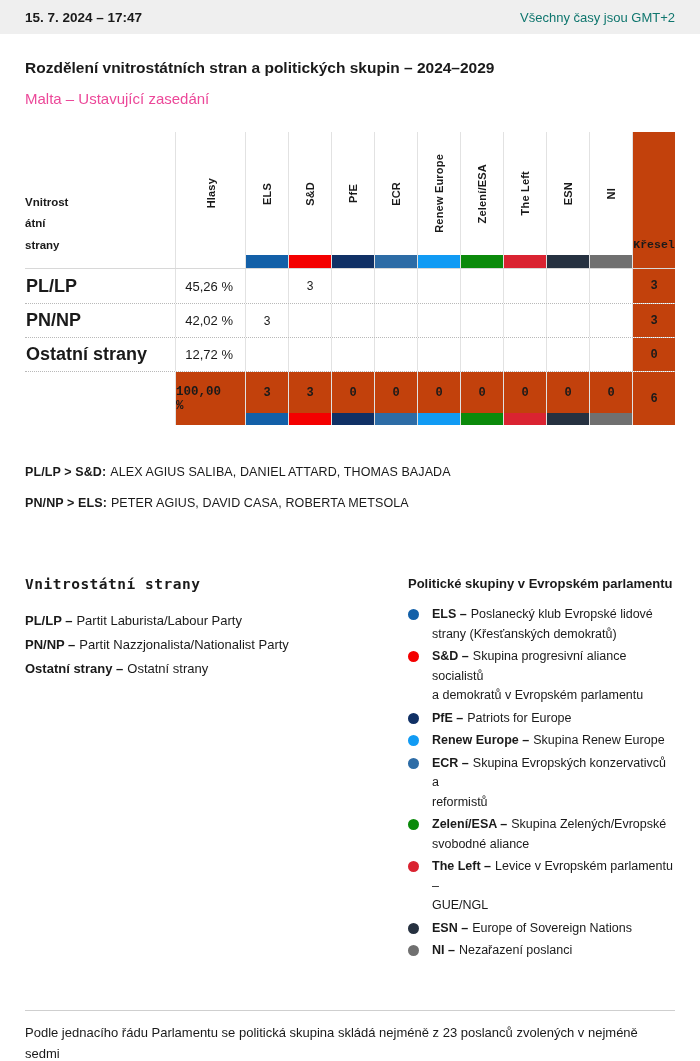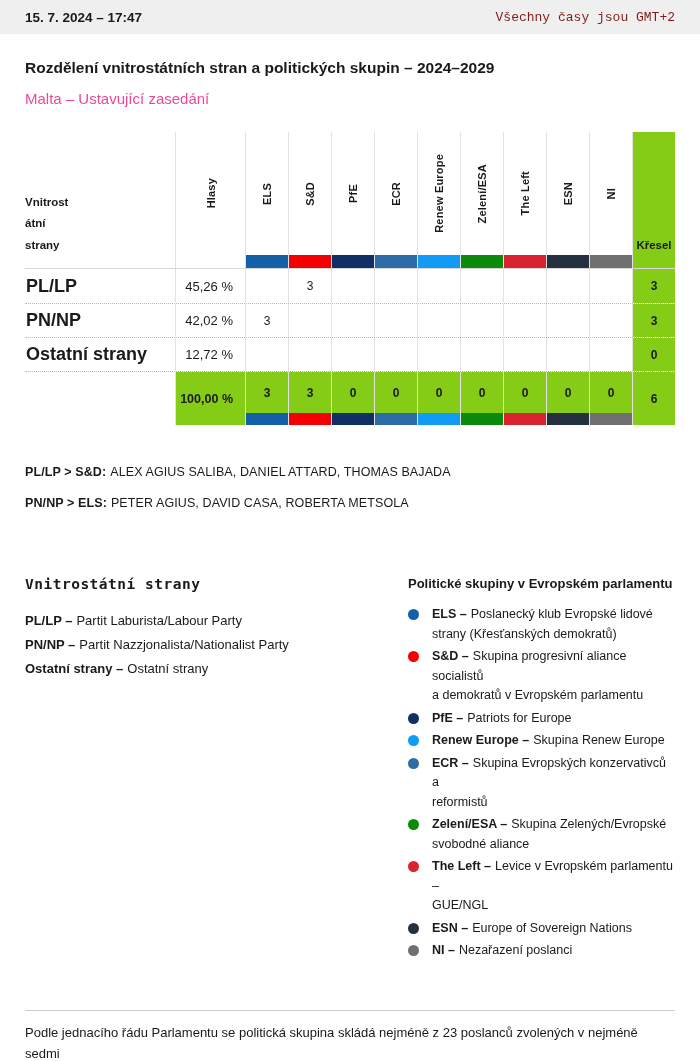--- a/index.html
+++ b/index.html
@@ -9,32 +9,32 @@
     font-family:"Liberation Sans", sans-serif; overflow:hidden;
   }
   .b { font-weight:bold; margin-right:4px; }
 
   
   .topbar {
     height:34px; background:#efefef; display:flex; justify-content:space-between;
     align-items:center; padding:0 25px; font-size:13px;
   }
   .topbar .dt { font-weight:bold; font-size:13.5px; }
-  .topbar .tz { color:#7f1d1d;font-family:Liberation Mono, monospace; }
+  .topbar .tz { color:#0f766e; }
 
   .content { padding:0 25px; }
   .title { font-size:15.5px; font-weight:bold; margin-top:25px; }
   .subtitle { font-size:15px; color:#ec4899; margin-top:13px; }
 
   
   .rtable { margin-top:25px; width:650px; }
   .trow { display:grid; grid-template-columns:150px 70px repeat(9,43px) 43px; }
   .c { border-left:1px solid #e2e2e2; position:relative; }
   .c.first { border-left:none; }
-  .gray { background:#84cc16; }
+  .gray { background:#c2410c;font-family:Liberation Mono, monospace; }
 
   .thead { height:137px; border-bottom:1px solid #d8d8d8; }
   .hcell { display:flex; flex-direction:column; }
   .vwrap { flex:1; display:flex; align-items:center; justify-content:center; }
   .vlab {
     writing-mode:vertical-rl; transform:rotate(180deg);
     font-weight:bold; font-size:11px; letter-spacing:.2px; white-space:nowrap;
   }
   .hbar { height:13px; }
   .party-head {

